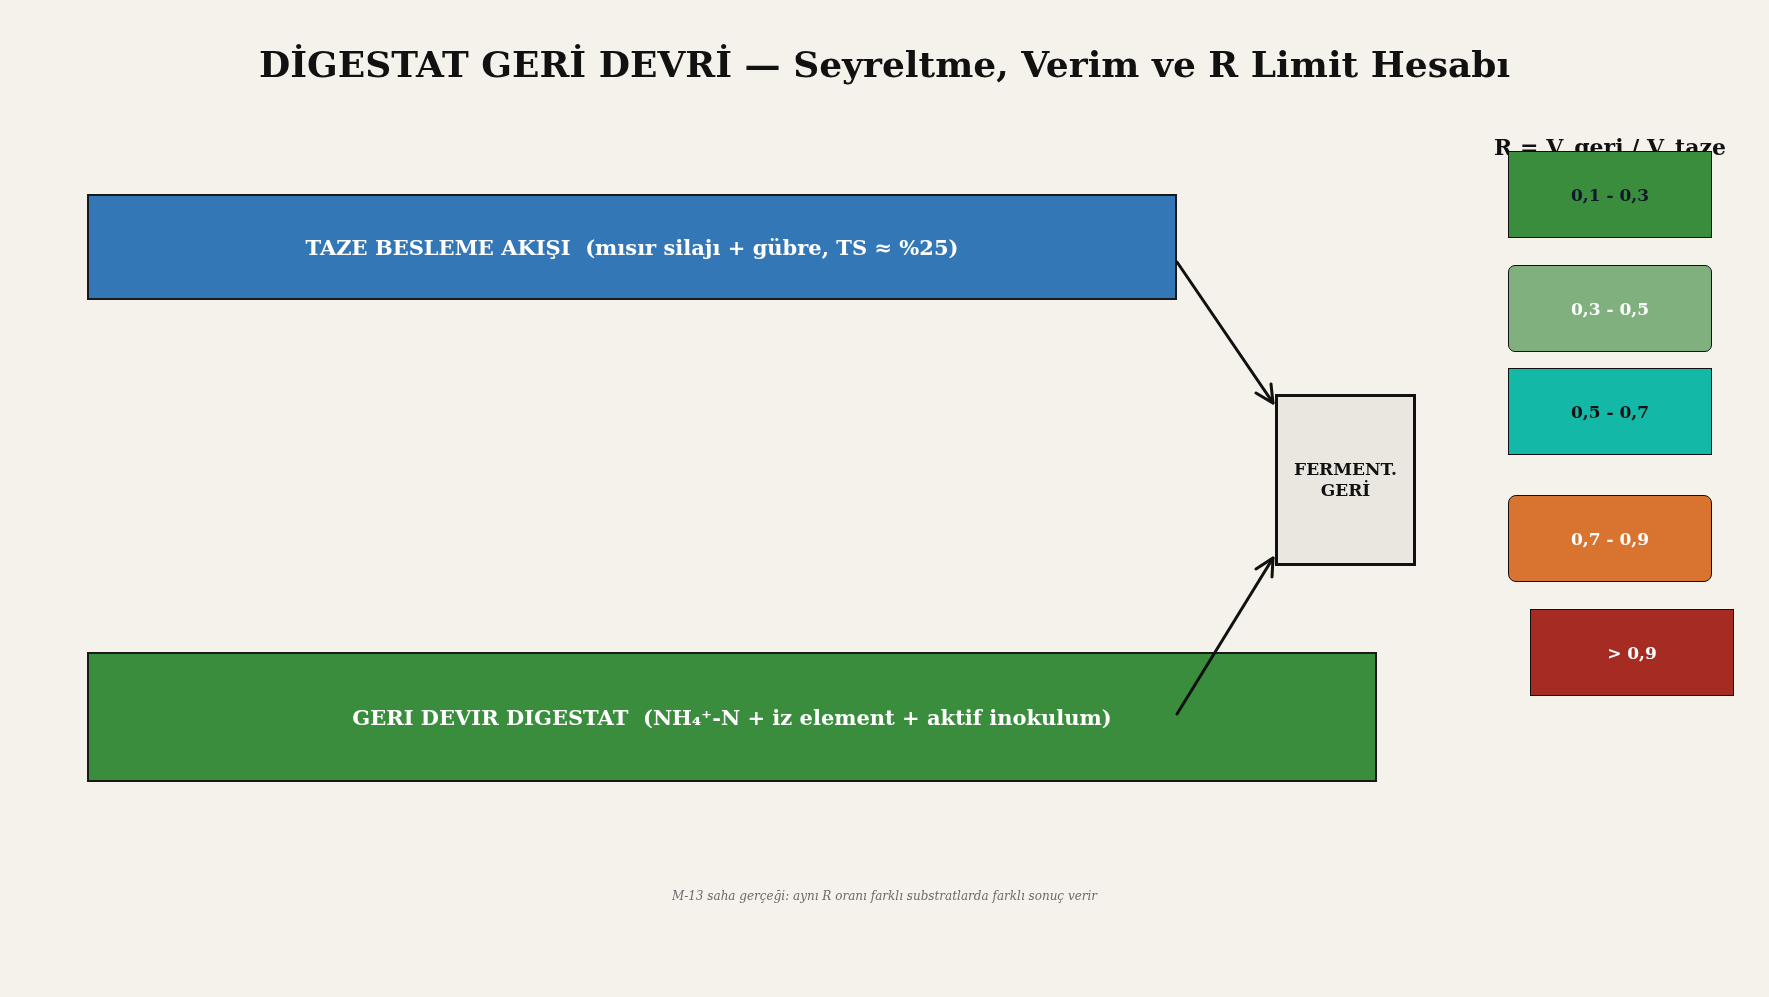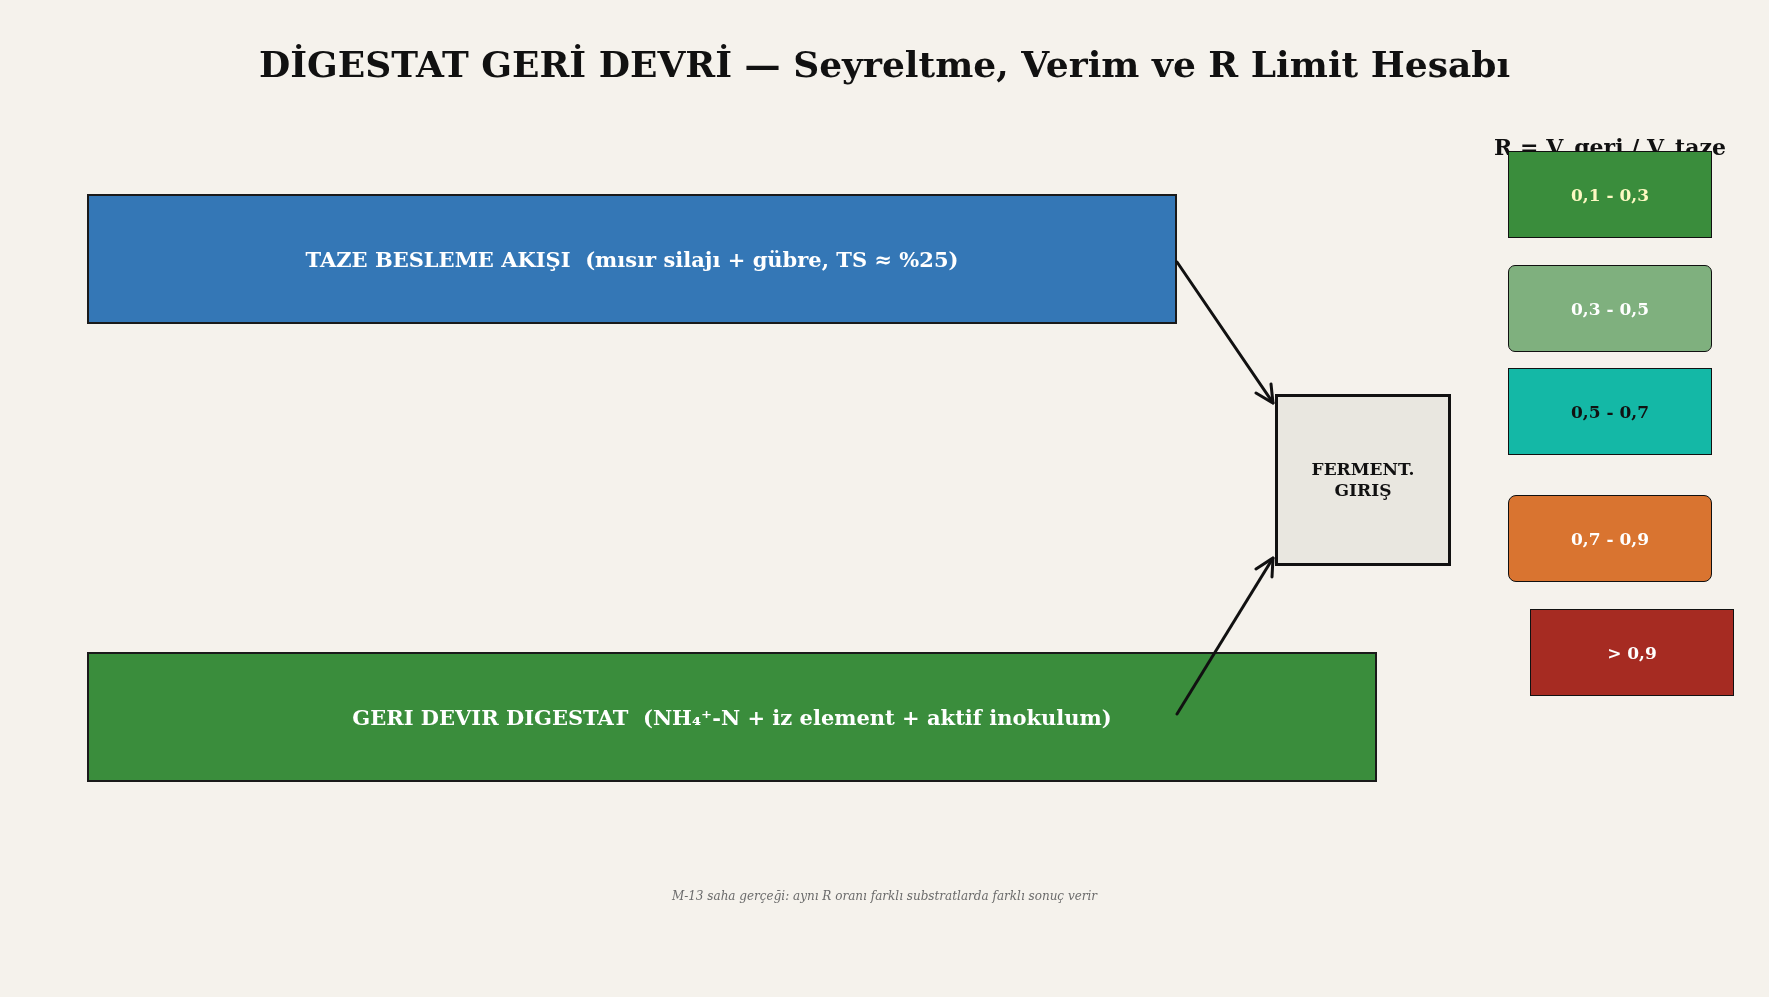--- a/index.html
+++ b/index.html
@@ -21,25 +21,25 @@
     line-height: 32px;
     margin-top: 33px;
   }
   .flow-box {
     position: absolute; box-sizing: border-box;
     border: 2px solid #1a1a1a;
     display: flex; align-items: center; justify-content: center;
     color: #fff; font-weight: bold; font-size: 21px;
     white-space: pre;
   }
-  .fresh { left: 87px; top: 194px; width: 1090px; height: 130px; background: #3477b6; align-items: center; }
+  .fresh { left: 87px; top: 194px; width: 1090px; height: 106px; background: #3477b6; align-items: center; }
   .recycle { left: 87px; top: 652px; width: 1290px; height: 130px; background: #3a8d3c; }
   .ferment {
     position: absolute; box-sizing: border-box;
-    left: 1275px; top: 394px; width: 176px; height: 172px;
+    left: 1275px; top: 394px; width: 141px; height: 172px;
     background: #e9e7e0; border: 3px solid #111;
     display: flex; flex-direction: column; align-items: center; justify-content: center;
     font-weight: bold; font-size: 17px; color: #111; line-height: 21px; text-align: center;
   }
   .legend-box {
     position: absolute; box-sizing: border-box;
     left: 1508px; width: 204px; height: 87px;
     border: 1.5px solid #111;
     display: flex; align-items: center; justify-content: center;
     font-weight: bold; font-size: 17px;
@@ -59,37 +59,37 @@
 <div class="flow-box fresh">
   <span>TAZE BESLEME AKIŞI  (mısır silajı + gübre, TS ≈ %25)</span>
 </div>
 
 <div class="flow-box recycle">
   <span>GERI DEVIR DIGESTAT  (NH₄⁺-N + iz element + aktif inokulum)</span>
 </div>
 
 <div class="ferment">
   <span>FERMENT.</span>
-  <span>GIRIŞ</span>
+  <span>GERİ</span>
 </div>
 
 <svg class="arrows" width="1769" height="997">
   <g stroke="#111" stroke-width="3" fill="none" stroke-linecap="round" stroke-linejoin="round">
     <line x1="1177" y1="262" x2="1273" y2="403"></line>
     <polyline points="1256,393 1273,403 1271,384"></polyline>
   </g>
   <g stroke="#111" stroke-width="3" fill="none" stroke-linecap="round" stroke-linejoin="round">
     <line x1="1177" y1="714" x2="1273" y2="558"></line>
     <polyline points="1256,569 1273,558 1272,577"></polyline>
   </g>
 </svg>
 
 <div class="r-formula">R = V_geri / V_taze</div>
 
-<div class="legend-box" style="top:151px;background:#3a8d3c;color:#fef9c3;">
+<div class="legend-box" style="top:151px;background:#3a8d3c;color:#0f172a;">
   <span>0,1 - 0,3</span>
 </div>
 <div class="legend-box" style="top:265px;background:#7fb07e;color:#fff;border-radius:7px;">
   <span>0,3 - 0,5</span>
 </div>
 <div class="legend-box" style="top:368px;background:#14b8a6;color:#111;">
   <span>0,5 - 0,7</span>
 </div>
 <div class="legend-box" style="top:495px;background:#d97430;color:#fff;border-radius:8px;">
   <span>0,7 - 0,9</span>

